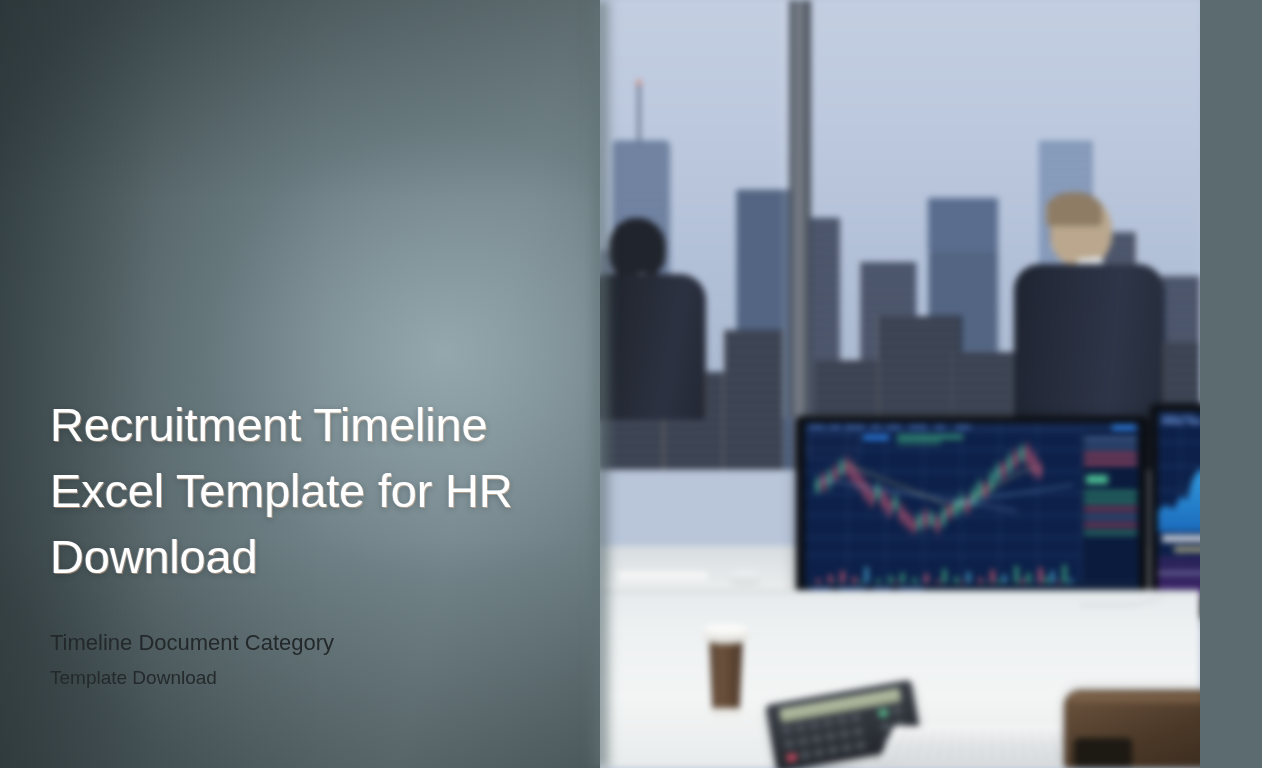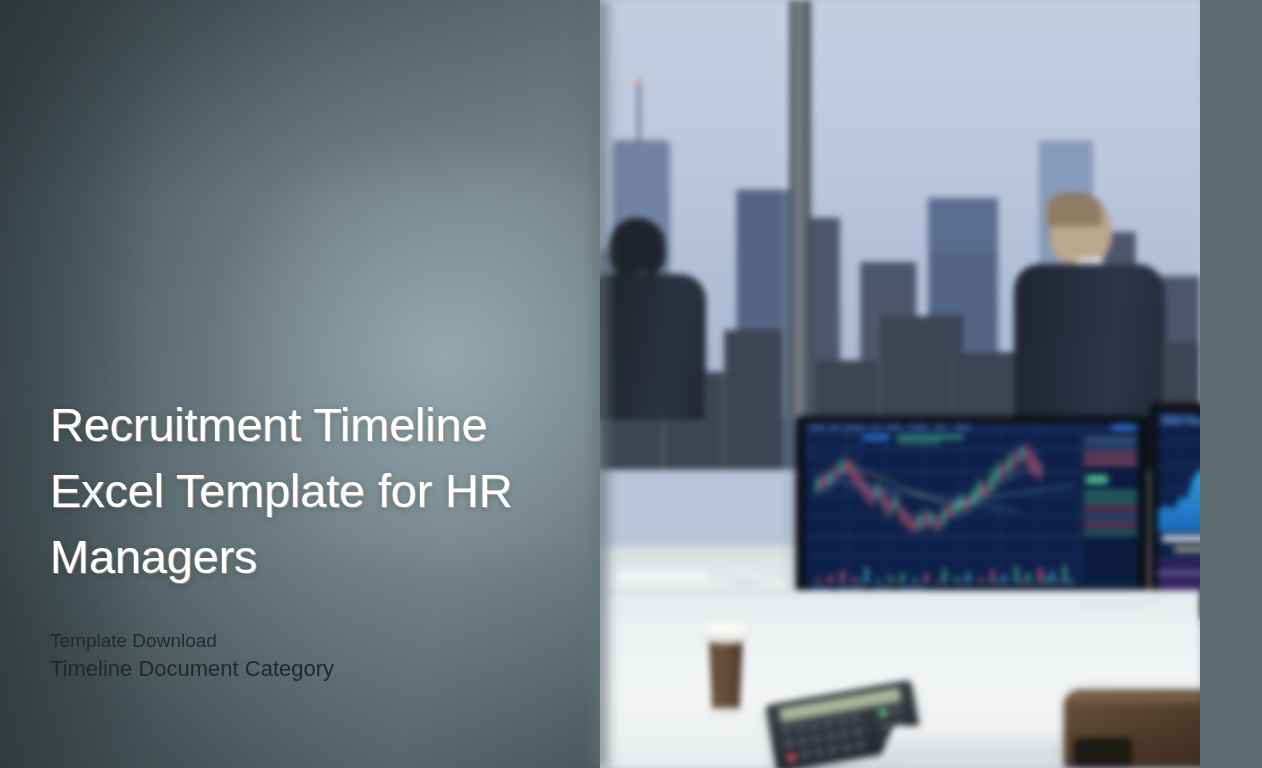--- a/index.html
+++ b/index.html
@@ -708,22 +708,22 @@
 
   <div id="right-strip"></div>
 
   <div id="panel">
     <div id="panel-vig"></div>
     <div id="panel-soft"></div>
 
     <div id="copy">
       <h1 id="title">Recruitment Timeline
 Excel Template for HR
-Managers</h1>
+Download</h1>
 
       <div id="subtitle-wrap">
+        <div id="subtitle1">Timeline Document Category</div>
         <div id="subtitle2">Template Download</div>
-        <div id="subtitle1">Timeline Document Category</div>
       </div>
     </div>
   </div>
 
 </div>
 
 </body></html>

